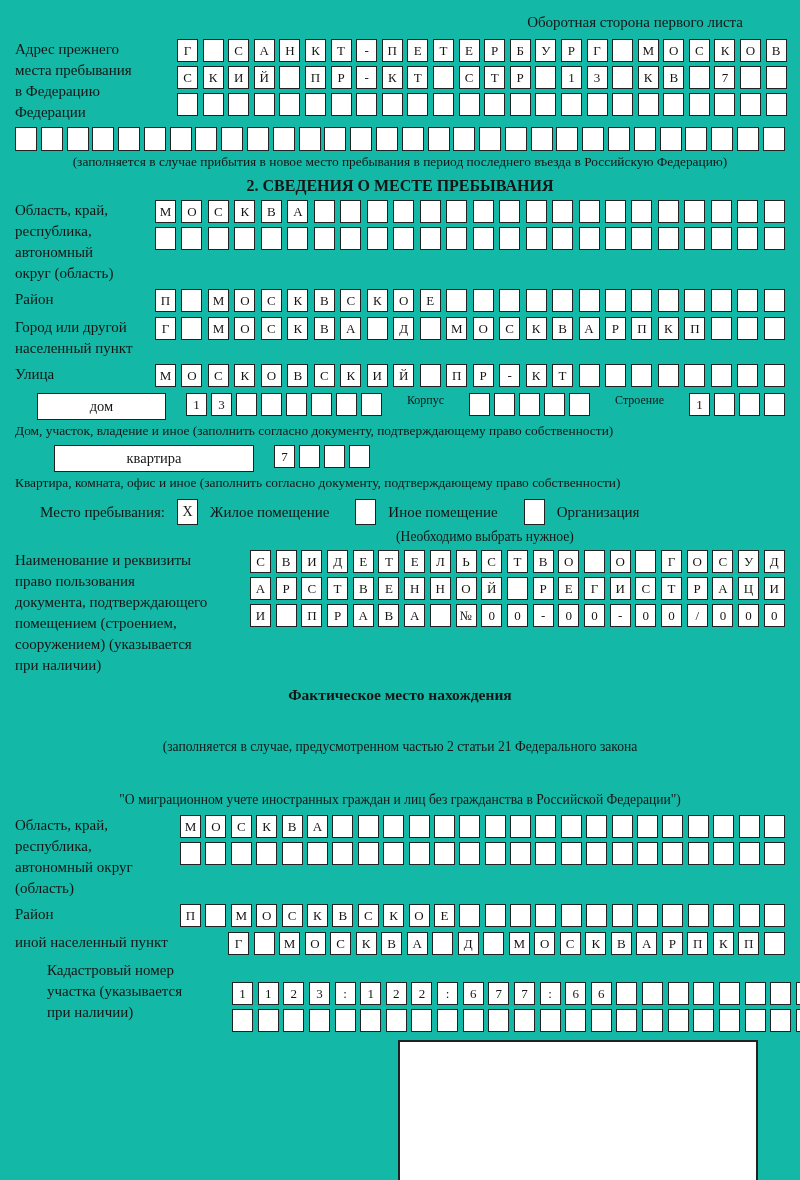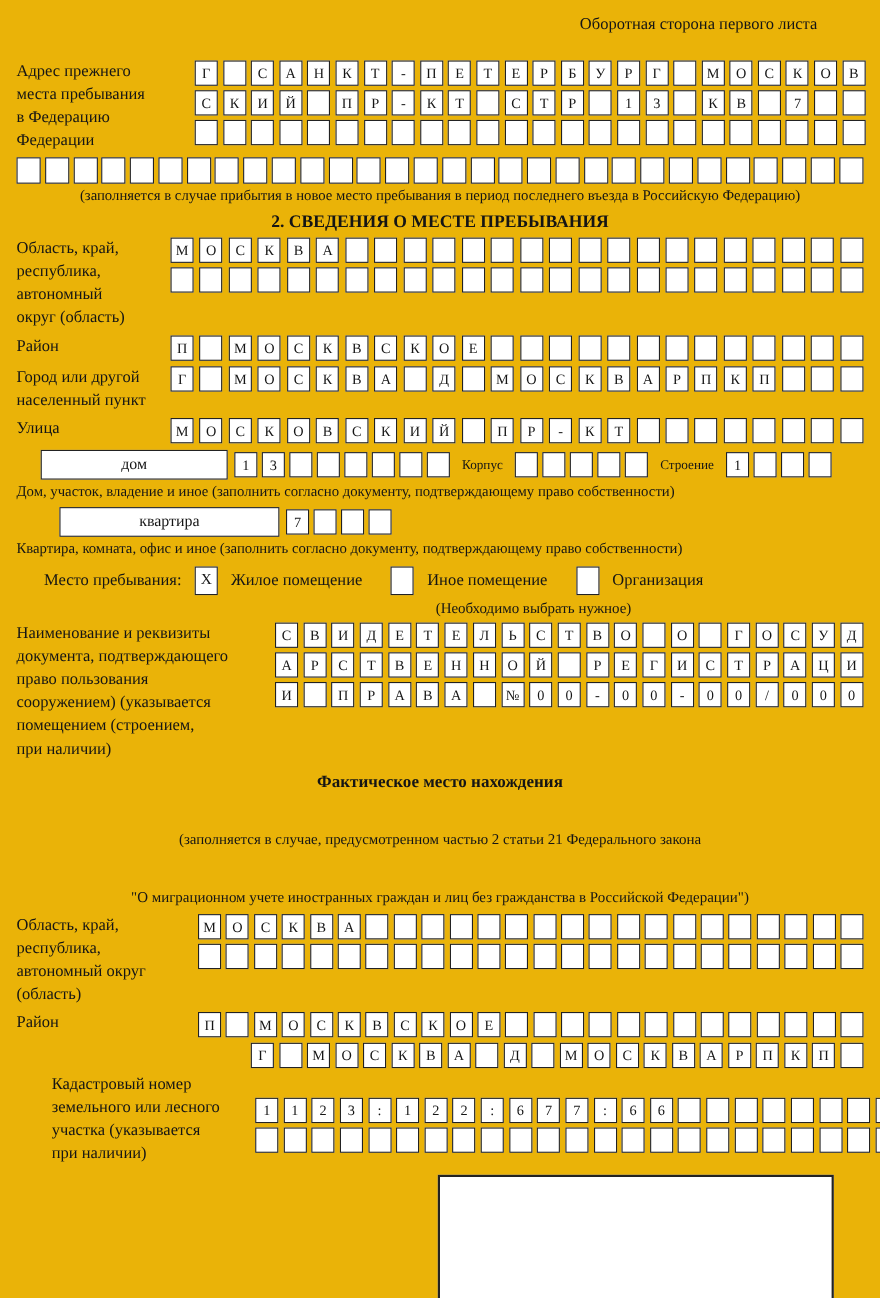--- a/index.html
+++ b/index.html
@@ -1,55 +1,55 @@
 <!DOCTYPE html>
 <html><head>
 <meta charset="utf-8">
 <style>
   html,body{margin:0;padding:0;background:#fff;}
   .page{width:800px;height:1180px;box-sizing:border-box;padding:14px 15px 0 15px;
-        font-family:"Liberation Serif", serif;color:#151515;background:#eab308;overflow:hidden;}
+        font-family:"Liberation Serif", serif;color:#151515;background:#14b8a6;overflow:hidden;}
   .corner{text-align:right;padding-right:42px;font-size:15px;}
   .block{display:flex;align-items:flex-start;margin-top:5px;}
   .lbl{font-size:15px;line-height:21px;flex-shrink:0;}
   .lbl span{display:block;}
   .w162{width:162px;} .w140{width:140px;} .w235{width:235px;} .w165{width:165px;} .w213{width:213px;} .w185{width:185px;margin-left:32px;}
   .rows{display:flex;flex-direction:column;gap:4px;}
   .cellrow{display:flex;justify-content:space-between;}
   .cellrow.inline{justify-content:flex-start;gap:4px;}
   .r610{width:610px;} .r770{width:770px;margin-top:4px;} .r630{width:630px;} .r535{width:535px;}
   .r605{width:605px;} .r557{width:557px;} .r585{width:585px;}
   .cell{width:21px;height:23px;border:1.6px solid #222;box-sizing:border-box;background:#fff;
         display:flex;align-items:center;justify-content:center;font-size:13px;line-height:1;}
   .c22 .cell{width:22px;height:24px;}
   .note{font-size:13.4px;margin-top:3px;}
   .center{text-align:center;}
   .title{text-align:center;font-weight:bold;font-size:16px;margin:7px 0 4px 0;}
   .subtitle{text-align:center;font-weight:bold;font-size:15.5px;margin:10px 0 4px 0;}
   .lawnote span{display:block;text-align:center;font-size:13.6px;line-height:21px;margin-top:32px;}
-  .houserow{display:flex;align-items:center;gap:6px;margin:6px 0 0 10px;padding-left:12px;}
+  .houserow{display:flex;gap:20px;margin:6px 0 0 10px;padding-left:12px;}
   .wide-box{border:1.6px solid #222;height:27px;box-sizing:border-box;background:#fff;
             display:flex;align-items:center;justify-content:center;font-size:14.5px;}
   .wb170{width:170px;} .wb200{width:200px;margin-left:17px;}
   .inlbl{font-size:12px;margin:0 5px;}
   .stayrow{display:flex;align-items:center;margin:8px 0 0 25px;font-size:15px;}
   .chk{width:21px;height:26px;border:1.6px solid #222;box-sizing:border-box;background:#fff;
        display:flex;align-items:center;justify-content:center;font-size:14px;margin:0 12px;}
   .optlbl{margin-right:14px;}
   .choose-note{width:700px;margin-left:120px;text-align:center;font-size:13.6px;margin-top:4px;}
   .stamp-box{width:360px;height:170px;border:2px solid #222;box-sizing:border-box;margin:8px 0 6px 383px;background:#fff;}
 </style>
 </head>
 <body>
 
 <div class="page">
 
   <div class="corner">Оборотная сторона первого листа</div>
 
-  <div class="block" style="margin-top:24px;">
+  <div class="block" style="margin-top:8px;">
     <div class="lbl w162">
       <span>Адрес прежнего</span>
       <span>места пребывания</span>
       <span>в Федерацию</span>
       <span>Федерации</span>
     </div>
     <div class="rows">
       <div class="cellrow r610">
           <div class="cell">Г</div>
           <div class="cell"></div>
@@ -374,24 +374,24 @@
     <span class="chk"></span>
     <span class="optlbl">Иное помещение</span>
     <span class="chk"></span>
     <span class="optlbl">Организация</span>
   </div>
   <div class="choose-note">(Необходимо выбрать нужное)</div>
 
   <div class="block">
     <div class="lbl w235">
       <span>Наименование и реквизиты</span>
+      <span>право пользования</span>
       <span>документа, подтверждающего</span>
-      <span>право пользования</span>
+      <span>помещением (строением,</span>
       <span>сооружением) (указывается</span>
-      <span>помещением (строением,</span>
       <span>при наличии)</span>
     </div>
     <div class="rows">
       <div class="cellrow r535">
           <div class="cell">С</div>
           <div class="cell">В</div>
           <div class="cell">И</div>
           <div class="cell">Д</div>
           <div class="cell">Е</div>
           <div class="cell">Т</div>
@@ -556,20 +556,21 @@
         <div class="cell"></div>
         <div class="cell"></div>
         <div class="cell"></div>
         <div class="cell"></div>
         <div class="cell"></div>
       </div>
   </div>
 
   <div class="block">
     <div class="lbl w213">
+      <span>иной населенный пункт</span>
     </div>
     <div class="cellrow r557">
         <div class="cell">Г</div>
         <div class="cell"></div>
         <div class="cell">М</div>
         <div class="cell">О</div>
         <div class="cell">С</div>
         <div class="cell">К</div>
         <div class="cell">В</div>
         <div class="cell">А</div>
@@ -586,21 +587,20 @@
         <div class="cell">П</div>
         <div class="cell">К</div>
         <div class="cell">П</div>
         <div class="cell"></div>
       </div>
   </div>
 
   <div class="block">
     <div class="lbl w185">
       <span>Кадастровый номер</span>
-      <span>земельного или лесного</span>
       <span>участка (указывается</span>
       <span>при наличии)</span>
     </div>
     <div class="rows" style="margin-top:22px;">
       <div class="cellrow r585">
           <div class="cell">1</div>
           <div class="cell">1</div>
           <div class="cell">2</div>
           <div class="cell">3</div>
           <div class="cell">:</div>

